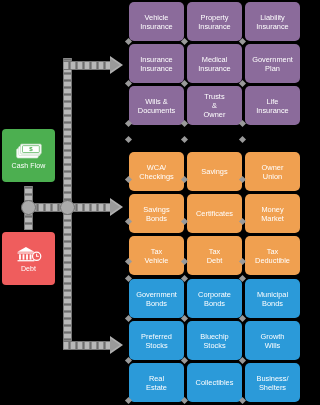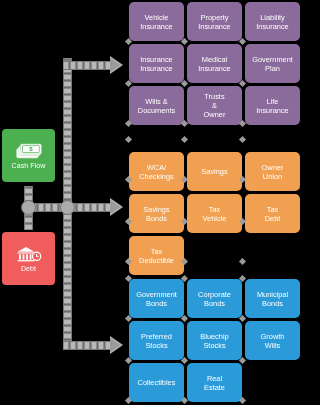--- a/index.html
+++ b/index.html
@@ -269,20 +269,32 @@
         </div>
     </div>
     <div class="tile">
       <div>
           <span>Savings</span>
           <span>Bonds</span>
         </div>
     </div>
     <div class="tile">
       <div>
+          <span>Certificates</span>
+          <span></span>
+        </div>
+    </div>
+    <div class="tile">
+      <div>
+          <span>Money</span>
+          <span>Market</span>
+        </div>
+    </div>
+    <div class="tile">
+      <div>
           <span>Tax</span>
           <span>Vehicle</span>
         </div>
     </div>
     <div class="tile">
       <div>
           <span>Tax Debt</span>
           <span></span>
         </div>
     </div>
@@ -326,28 +338,34 @@
         </div>
     </div>
     <div class="tile">
       <div>
           <span>Growth</span>
           <span>Wills</span>
         </div>
     </div>
     <div class="tile">
       <div>
+          <span>Real Estate</span>
+          <span></span>
+        </div>
+    </div>
+    <div class="tile">
+      <div>
           <span>Collectibles</span>
           <span></span>
         </div>
     </div>
     <div class="tile">
       <div>
-          <span>Real Estate</span>
-          <span></span>
+          <span>Business/</span>
+          <span>Shelters</span>
         </div>
     </div>
   </div>
 
   <div class="joint" style="left:126px; top:39px;"></div>
   <div class="joint" style="left:182px; top:39px;"></div>
   <div class="joint" style="left:240px; top:39px;"></div>
   <div class="joint" style="left:126px; top:81px;"></div>
   <div class="joint" style="left:182px; top:81px;"></div>
   <div class="joint" style="left:240px; top:81px;"></div>

